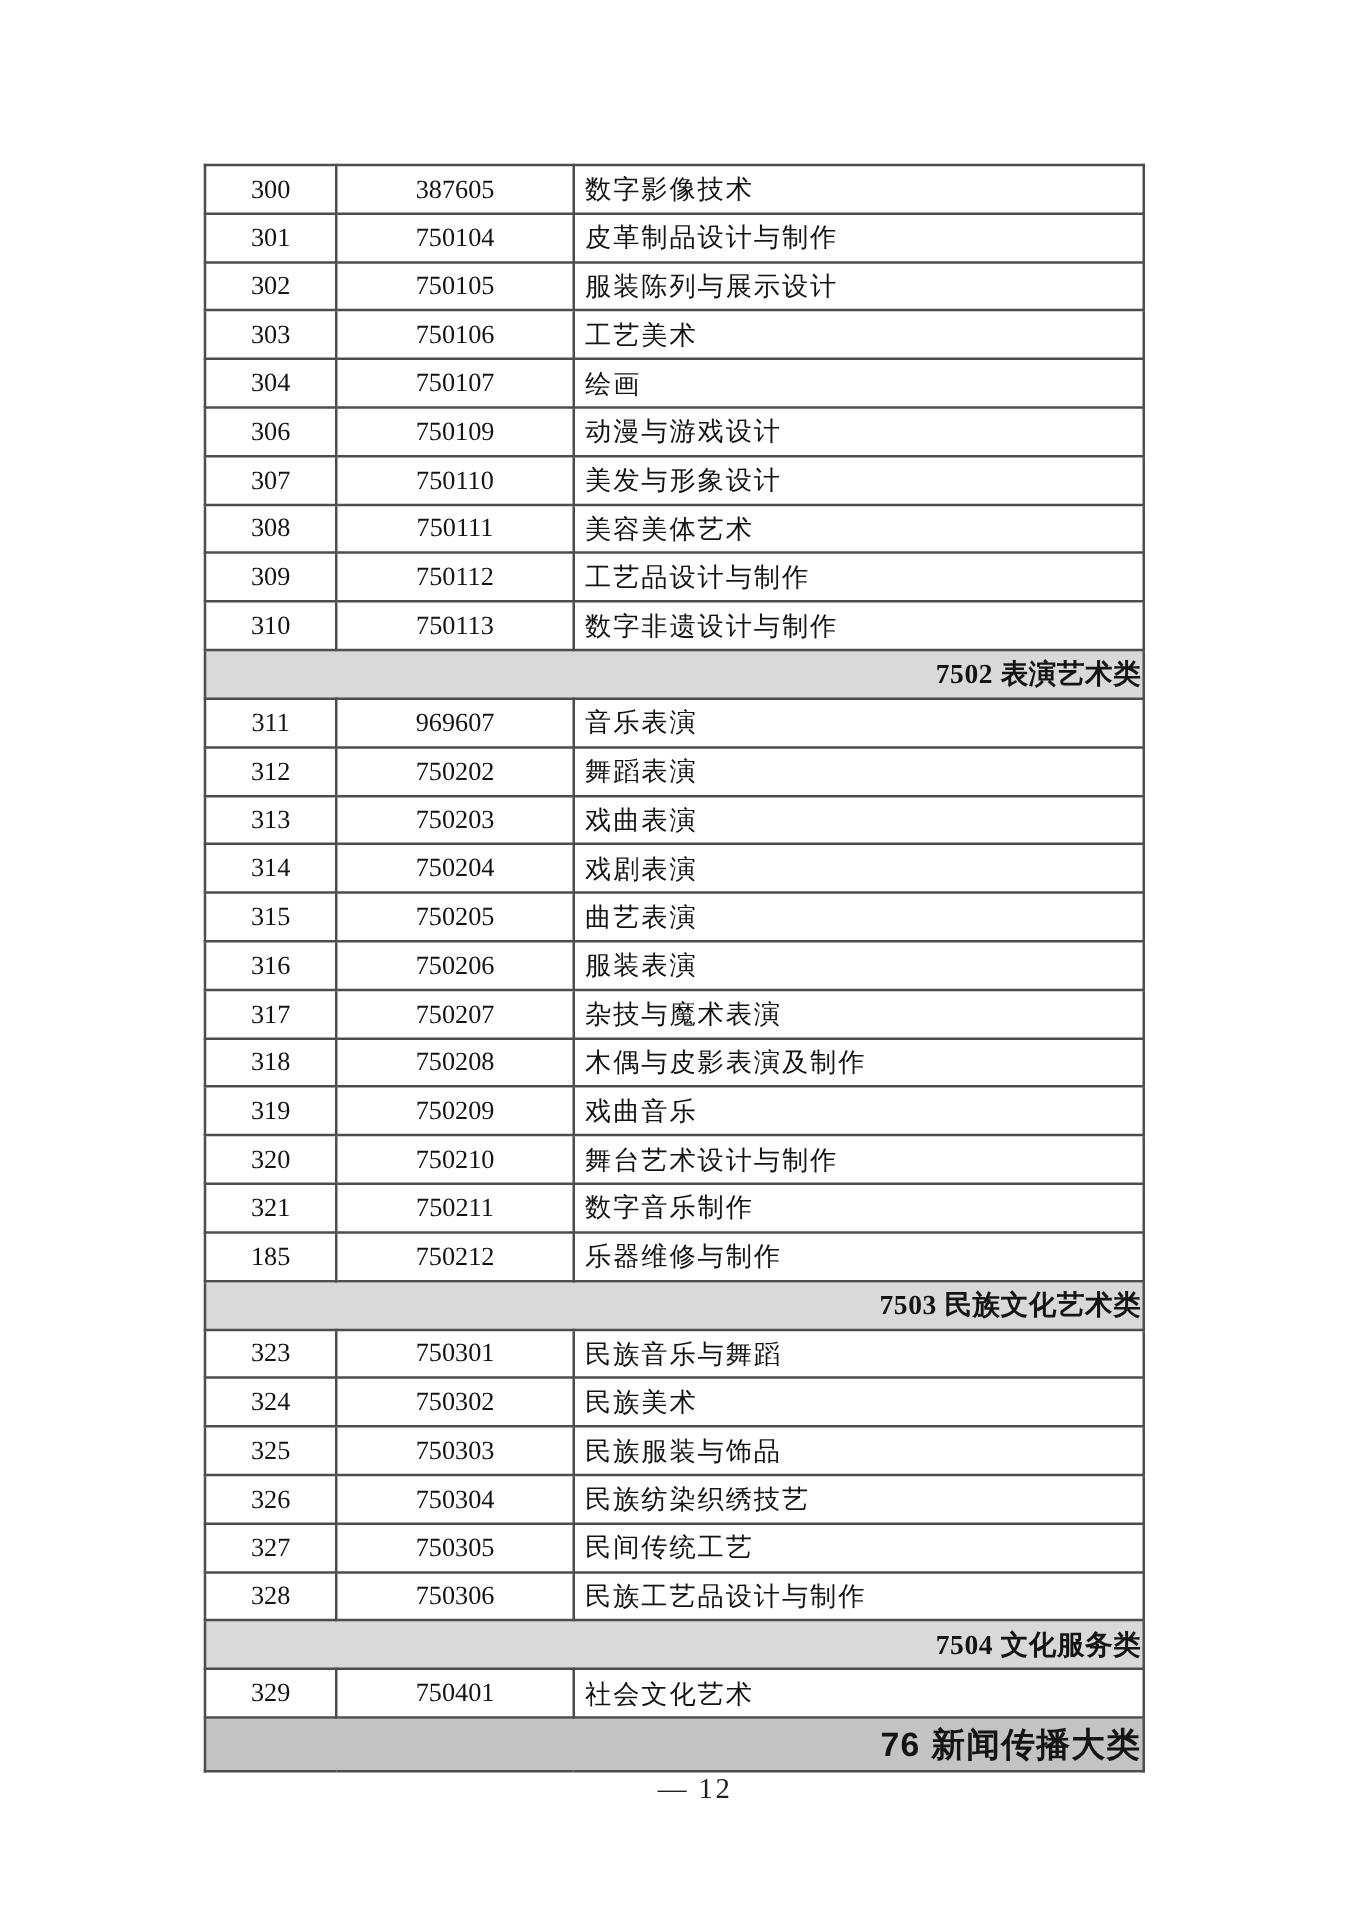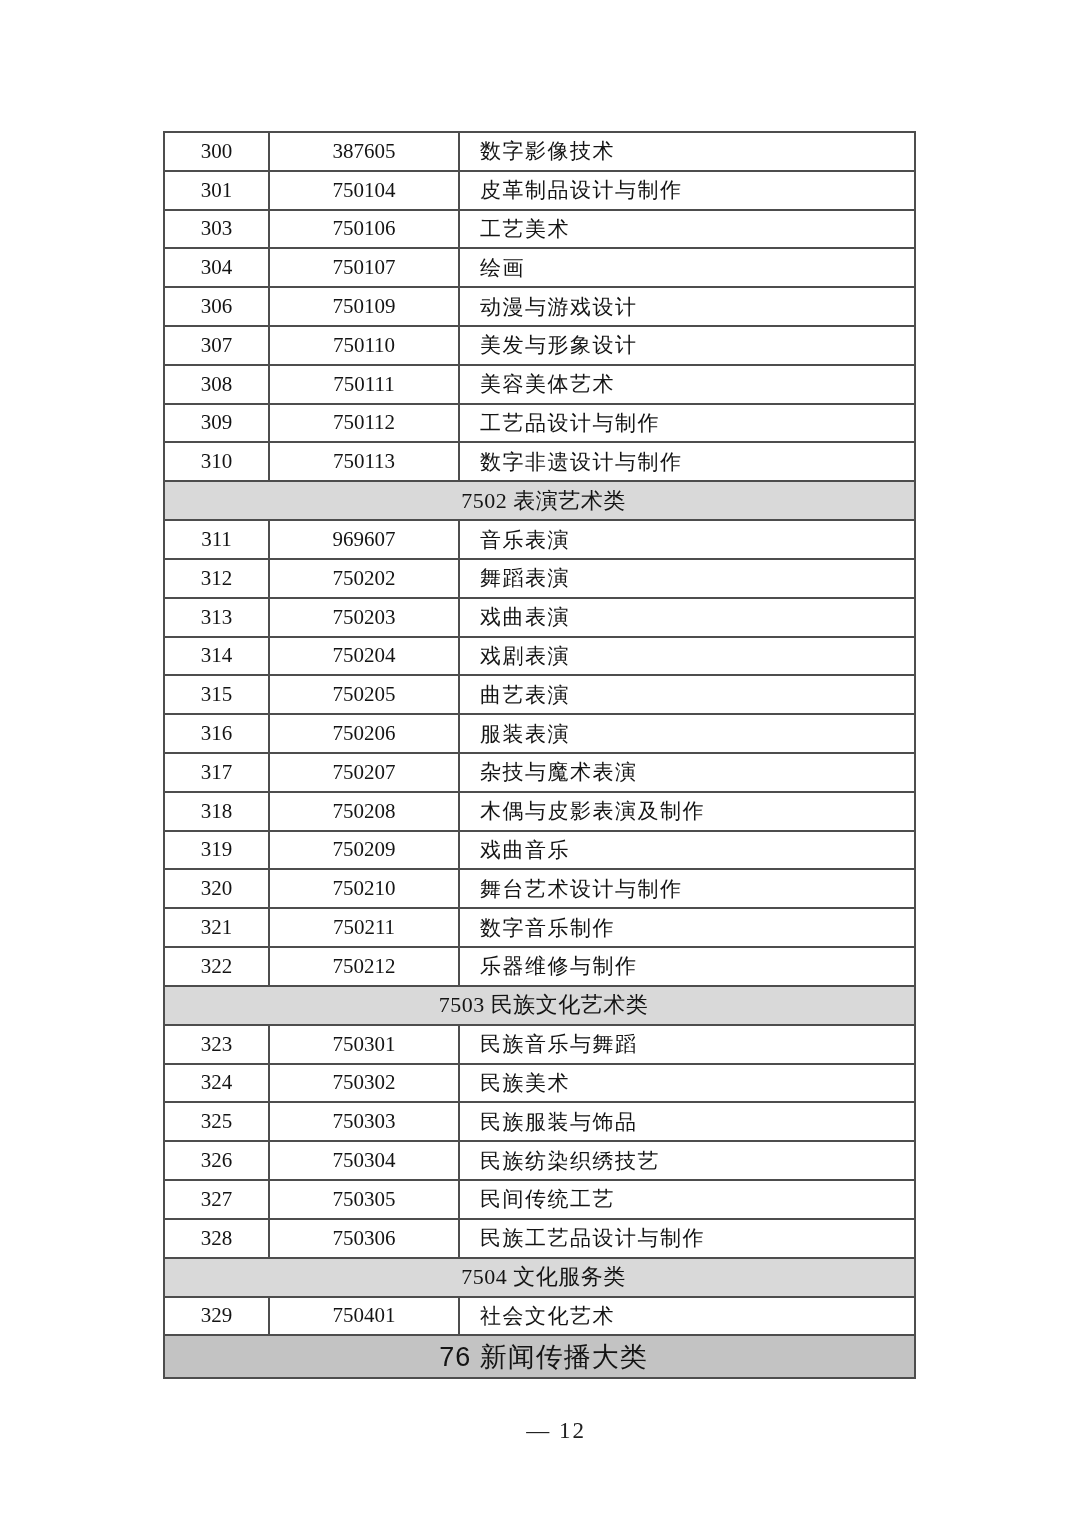--- a/index.html
+++ b/index.html
@@ -31,27 +31,27 @@
     font-size: 21px;
     vertical-align: middle;
     overflow: hidden;
     white-space: nowrap;
   }
   td.c-num, td.c-code {
     text-align: center;
   }
   td.c-name {
     text-align: left;
-    padding-left: 20px;
+    padding-left: 8px;
     letter-spacing: 1.5px;
   }
   tr.section-row td.section-cell {
-    text-align: center;
+    text-align: right;
     padding-left: 9px;
-    font-weight: normal;
+    font-weight: bold;
   }
   tr.section-row.sub td.section-cell {
     background: #d9d9d9;
     font-size: 22px;
     height: 35px;
     letter-spacing: 0.5px;
   }
   tr.section-row.major td.section-cell {
     background: #c3c3c3;
     font-family: "Liberation Sans", "DejaVu Sans", sans-serif;
@@ -85,20 +85,25 @@
           <td class="c-num">300</td>
           <td class="c-code">387605</td>
           <td class="c-name">数字影像技术</td>
         </tr>
         <tr>
           <td class="c-num">301</td>
           <td class="c-code">750104</td>
           <td class="c-name">皮革制品设计与制作</td>
         </tr>
         <tr>
+          <td class="c-num">302</td>
+          <td class="c-code">750105</td>
+          <td class="c-name">服装陈列与展示设计</td>
+        </tr>
+        <tr>
           <td class="c-num">303</td>
           <td class="c-code">750106</td>
           <td class="c-name">工艺美术</td>
         </tr>
         <tr>
           <td class="c-num">304</td>
           <td class="c-code">750107</td>
           <td class="c-name">绘画</td>
         </tr>
         <tr>
@@ -178,21 +183,21 @@
           <td class="c-num">320</td>
           <td class="c-code">750210</td>
           <td class="c-name">舞台艺术设计与制作</td>
         </tr>
         <tr>
           <td class="c-num">321</td>
           <td class="c-code">750211</td>
           <td class="c-name">数字音乐制作</td>
         </tr>
         <tr>
-          <td class="c-num">322</td>
+          <td class="c-num">185</td>
           <td class="c-code">750212</td>
           <td class="c-name">乐器维修与制作</td>
         </tr>
         <tr class="section-row sub">
           <td colspan="3" class="section-cell">7503 民族文化艺术类</td>
         </tr>
         <tr>
           <td class="c-num">323</td>
           <td class="c-code">750301</td>
           <td class="c-name">民族音乐与舞蹈</td>

